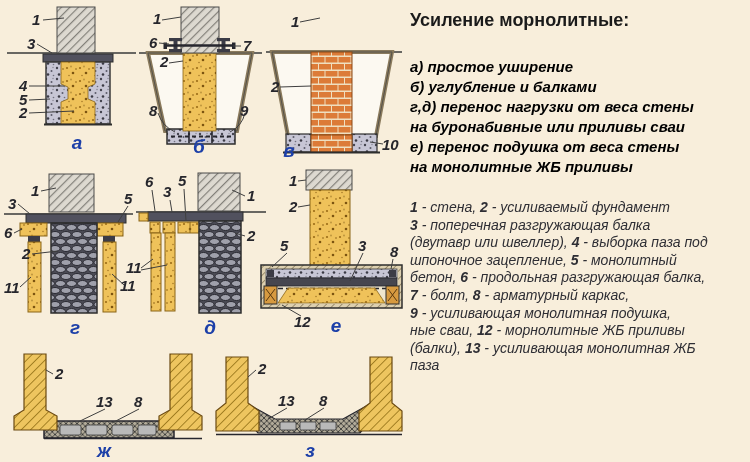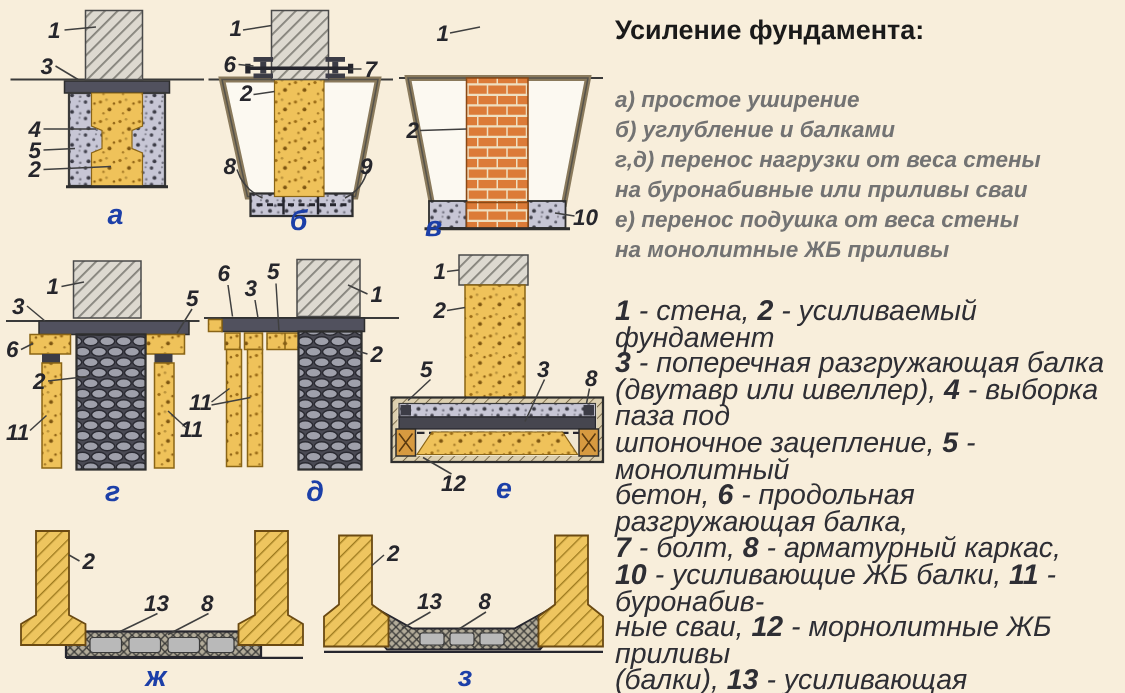--- a/index.html
+++ b/index.html
@@ -4,24 +4,24 @@
 <style>
   html,body{margin:0;padding:0;}
   .stage{
     position:relative;width:750px;height:462px;
     background:#f8eedb;overflow:hidden;
     font-family:"Liberation Sans",sans-serif;
   }
   .diagrams{position:absolute;left:0;top:0;}
   .right{position:absolute;left:410px;top:8px;width:336px;}
   .title{font-size:18px;font-weight:bold;color:#1a1a1a;margin:2px 0 26px 0;}
-  .methods .m-item{font-size:15px;line-height:20px;font-weight:bold;font-style:italic;color:#737373;}
+  .methods .m-item{font-size:15px;line-height:20px;font-weight:bold;font-style:italic;color:#000000;}
   .methods .m-text{white-space:pre-line;}
   .legend{margin-top:22px;}
-  .legend .lg-line{font-size:19px;line-height:17.6px;font-style:italic;color:#2e2e34;}
+  .legend .lg-line{font-size:14px;line-height:17.6px;font-style:italic;color:#2e2e34;}
   .legend .lg-line b{font-style:italic;}
   svg text.num{font-family:"Liberation Sans",sans-serif;font-size:15px;font-weight:bold;font-style:italic;fill:#26262c;}
   svg text.letter{font-family:"Liberation Sans",sans-serif;font-size:19px;font-weight:bold;font-style:italic;fill:#1c3fa8;}
   svg line.lead,svg path.lead{stroke:#3f3f3f;stroke-width:1;fill:none;}
   svg line.ground{stroke:#3a3a3a;stroke-width:1.4;}
 </style>
 </head>
 <body>
 
 <div class="stage">
@@ -273,38 +273,38 @@
       <path class="lead" d="M287,408 L268,419"></path>
       <path class="lead" d="M324,408 L305,420"></path>
       <text class="num" x="258" y="374">2</text>
       <text class="num" x="278" y="406">13</text>
       <text class="num" x="319" y="406">8</text>
       <text class="letter" x="310" y="457" text-anchor="middle">з</text>
     </g>
   </svg>
 
   <div class="right">
-    <div class="title">Усиление фундамента:</div>
+    <div class="title">Усиление морнолитные:</div>
 
     <div class="methods">
       <div class="m-item"><span class="m-prefix">а)</span> <span class="m-text">простое уширение</span></div>
       <div class="m-item"><span class="m-prefix">б)</span> <span class="m-text">углубление и балками</span></div>
       <div class="m-item"><span class="m-prefix">г,д)</span> <span class="m-text">перенос нагрузки от веса стены
 на буронабивные или приливы сваи</span></div>
       <div class="m-item"><span class="m-prefix">е)</span> <span class="m-text">перенос подушка от веса стены
 на монолитные ЖБ приливы</span></div>
     </div>
 
     <div class="legend">
       <div class="lg-line"><b>1</b> - стена, <b>2</b> - усиливаемый фундамент</div>
       <div class="lg-line"><b>3</b> - поперечная разгружающая балка</div>
       <div class="lg-line">(двутавр или швеллер), <b>4</b> - выборка паза под</div>
       <div class="lg-line">шпоночное зацепление, <b>5</b> - монолитный</div>
       <div class="lg-line">бетон, <b>6</b> - продольная разгружающая балка,</div>
       <div class="lg-line"><b>7</b> - болт, <b>8</b> - арматурный каркас,</div>
-      <div class="lg-line"><b>10</b> - усиливающие ЖБ балки, <b>11</b> - буронабив-</div>
+      <div class="lg-line"><b>9</b> - усиливающая монолитная подушка,</div>
       <div class="lg-line">ные сваи, <b>12</b> - морнолитные ЖБ приливы</div>
       <div class="lg-line">(балки), <b>13</b> - усиливающая монолитная ЖБ</div>
       <div class="lg-line">паза</div>
     </div>
   </div>
 
 </div>
 
 </body></html>

